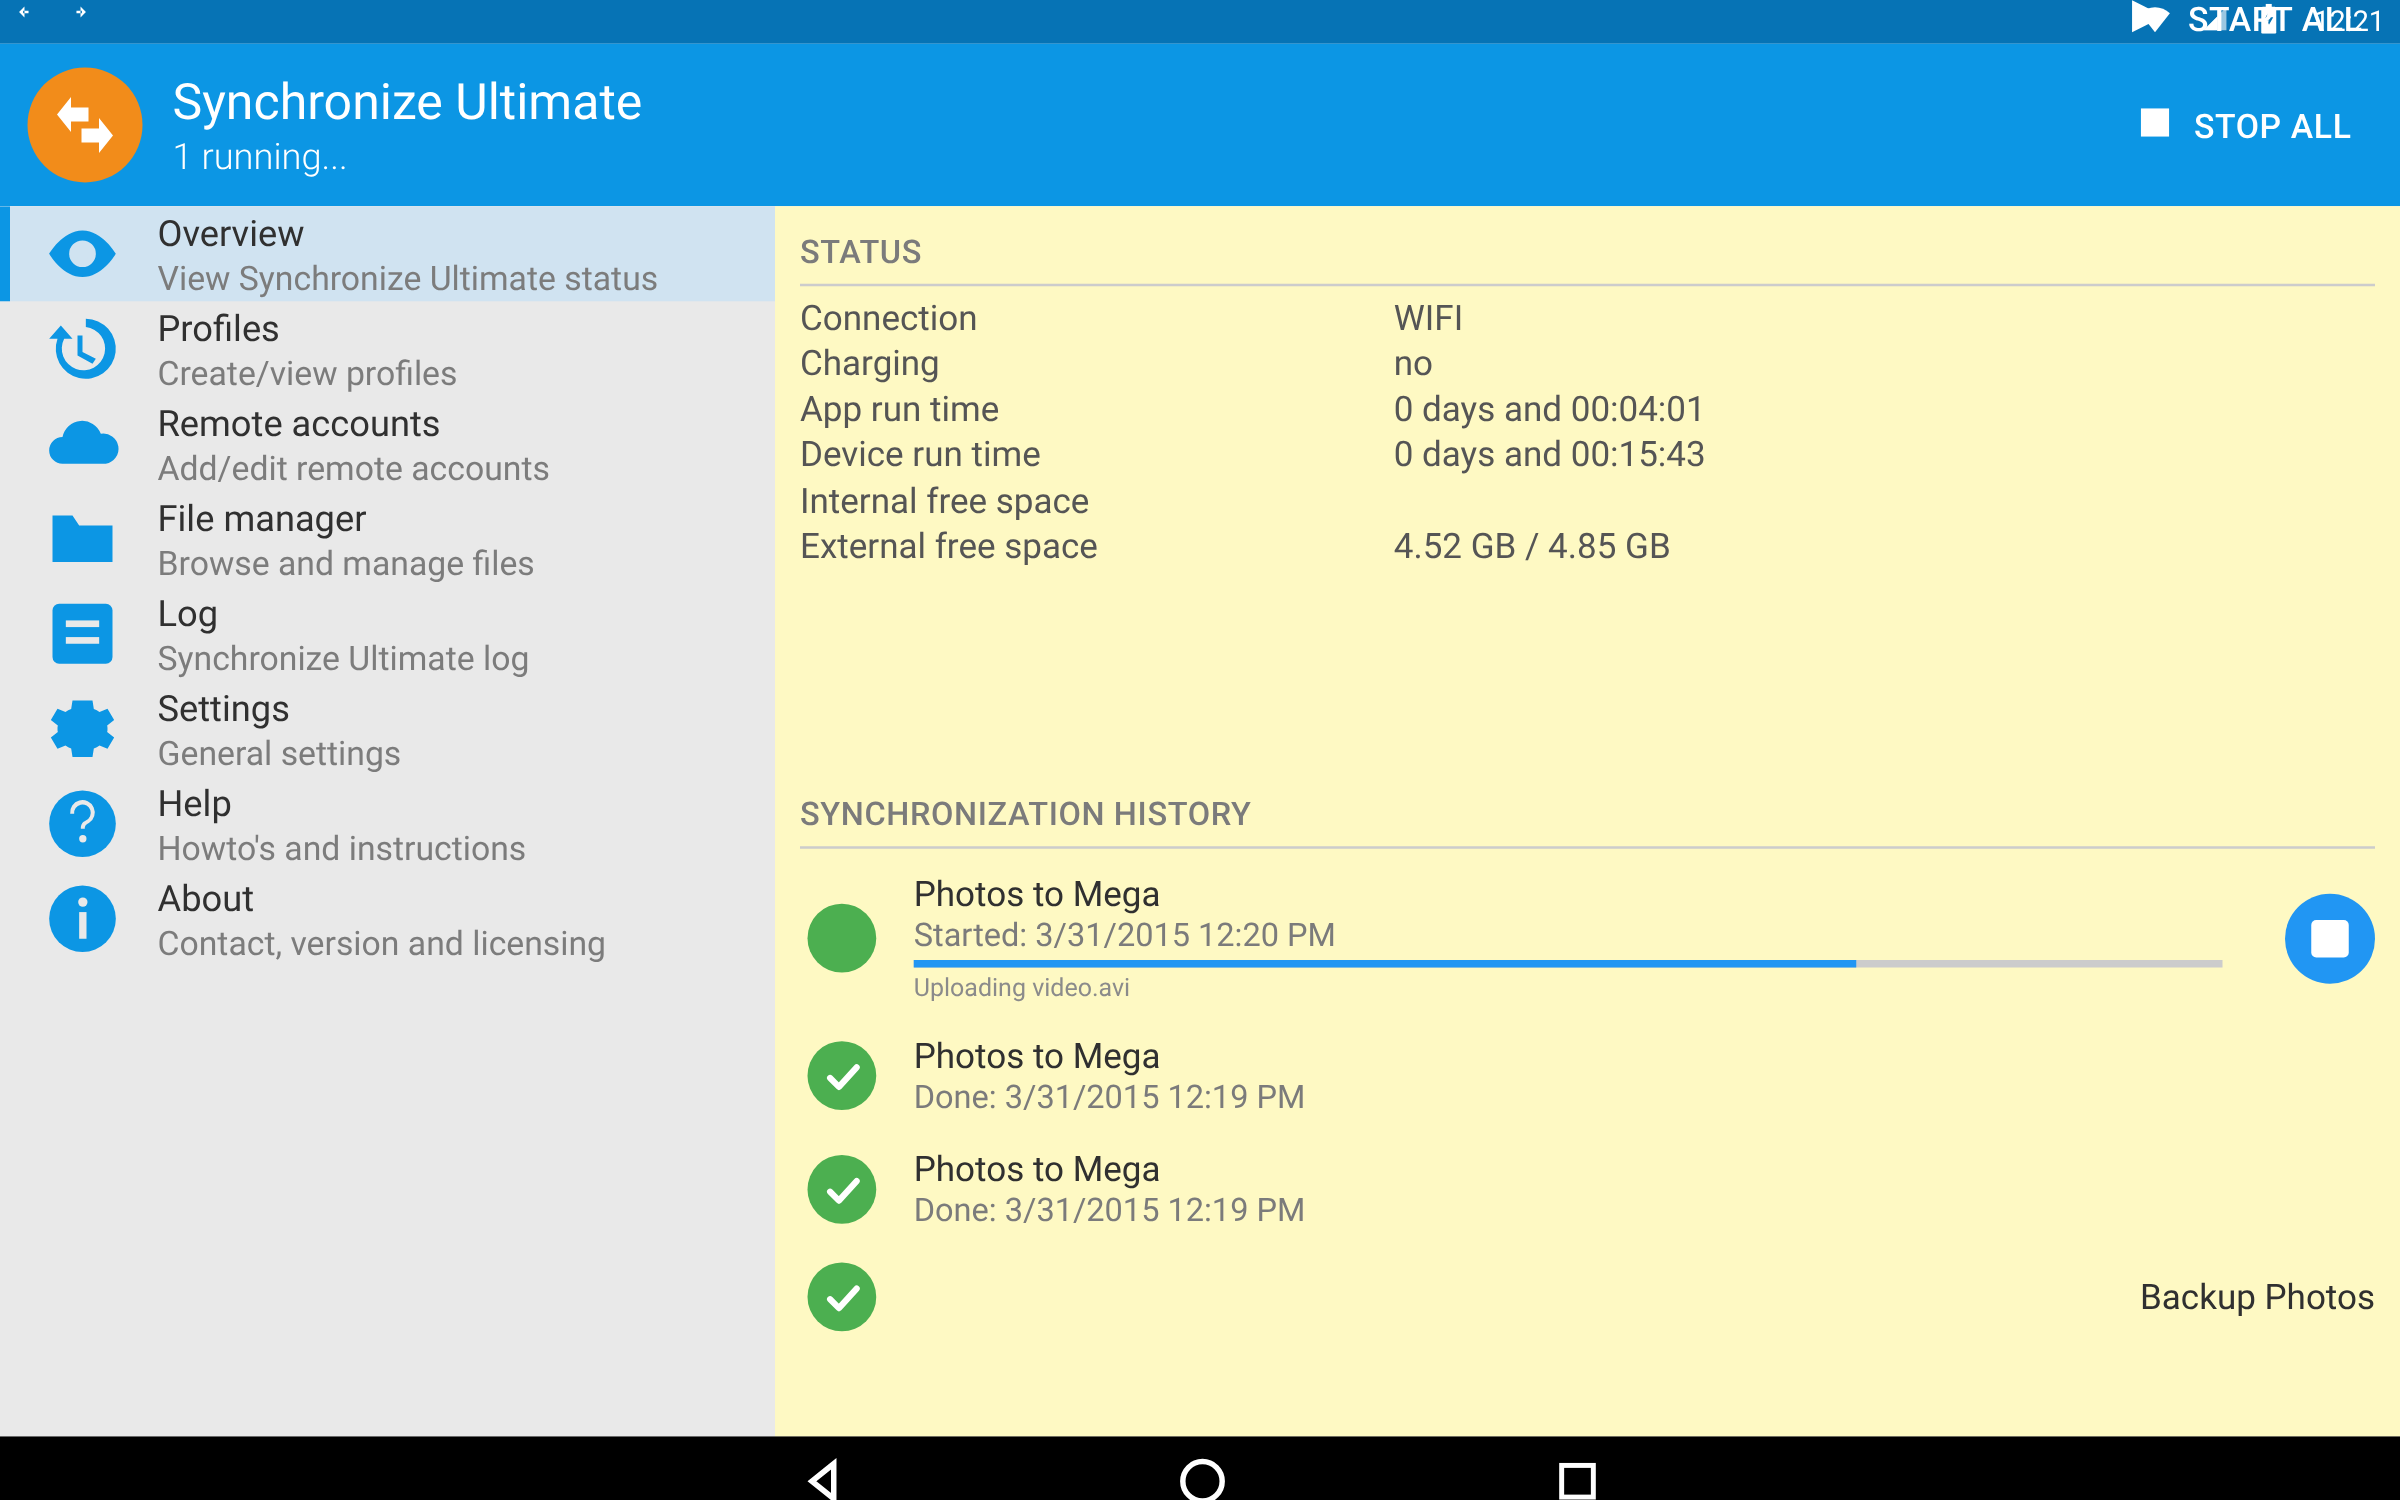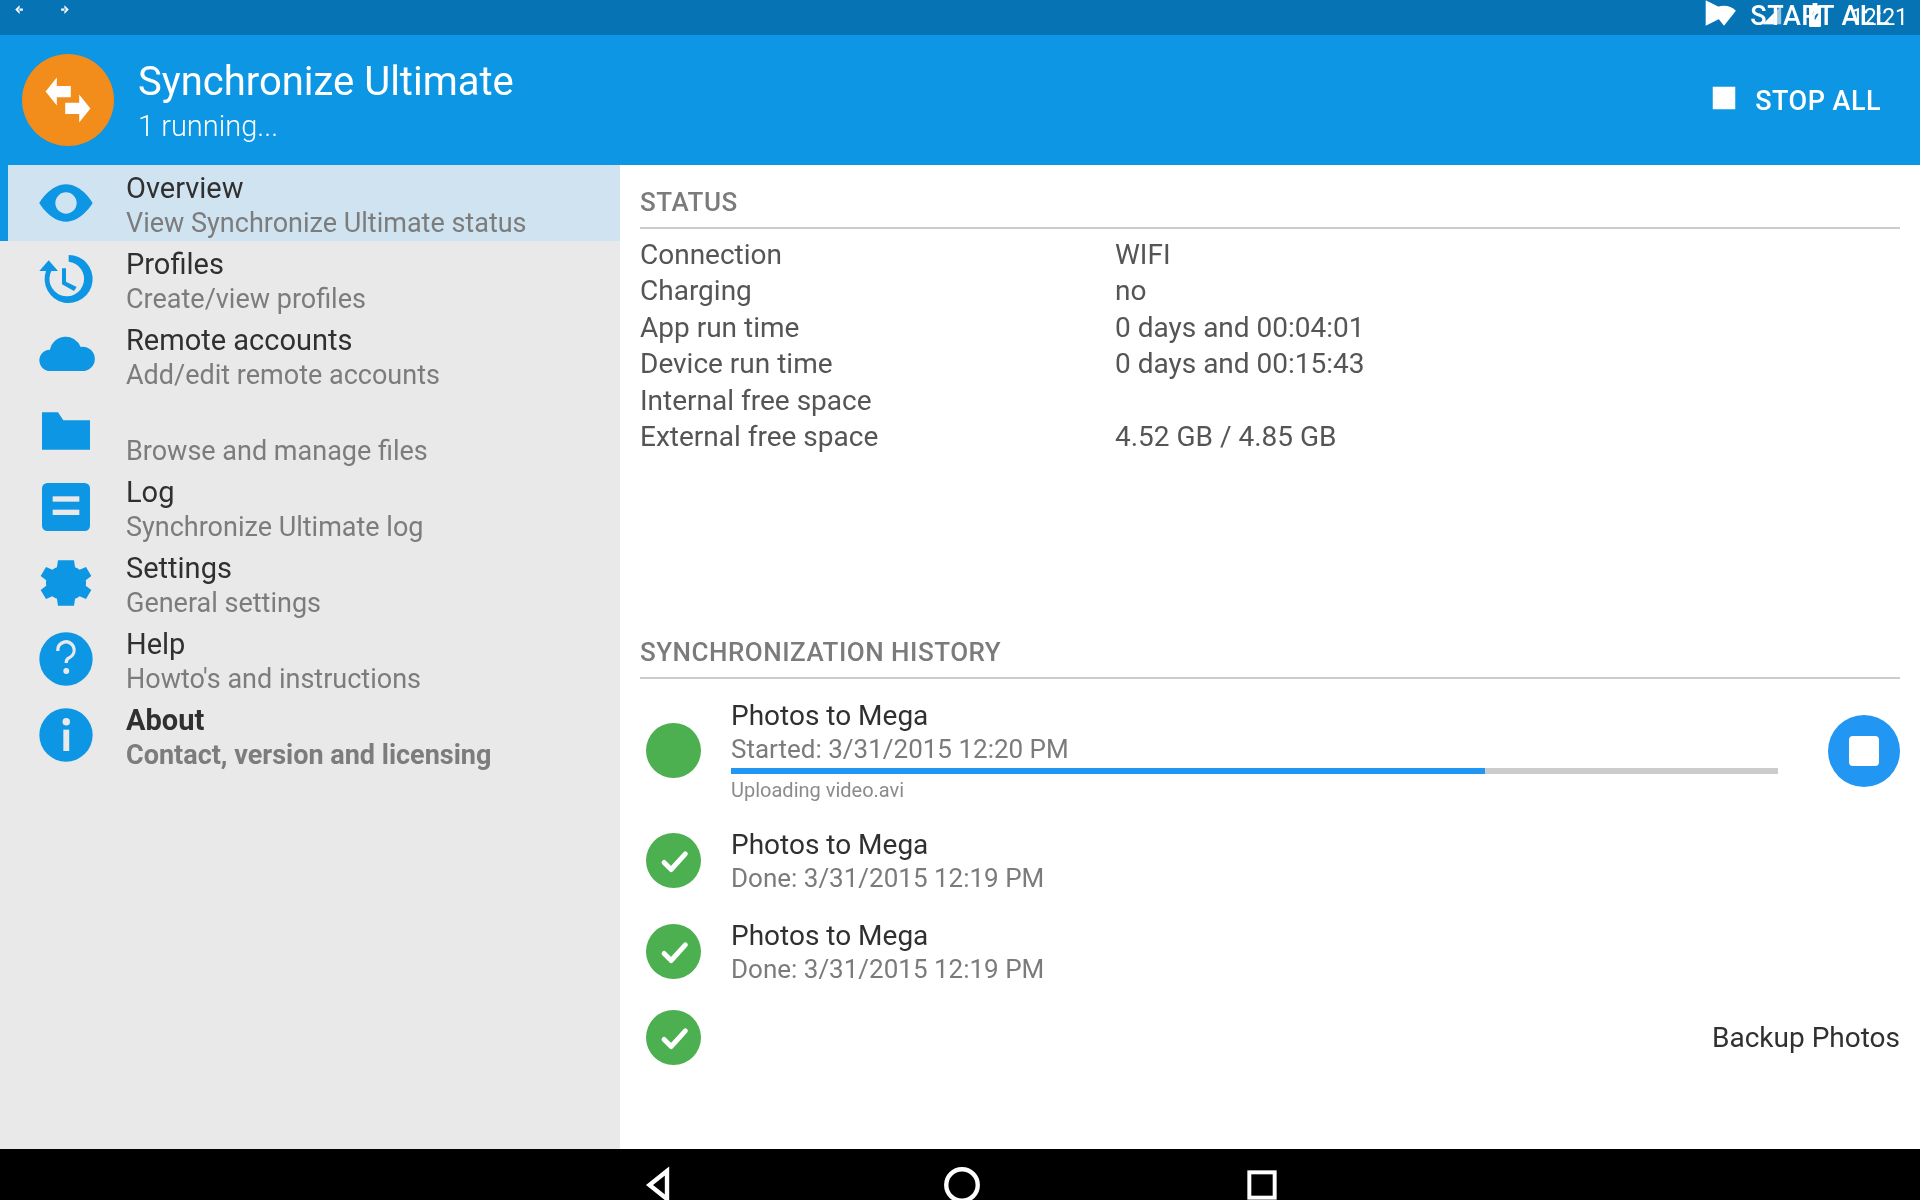--- a/index.html
+++ b/index.html
@@ -61,21 +61,21 @@
 .sidebar-item.selected {
   background: #d0e3f1;
   border-left-color: #0c96e4;
 }
 .sidebar-item .icon { width: 72px; height: 72px; display:flex; align-items:center; justify-content:center; flex-shrink:0; }
 .sidebar-item .icon svg { fill: #0c96e4; width: 64px; height: 64px; }
 .sidebar-item .texts .label { font-size: 29px; color: #303030; }
 .sidebar-item .texts .sub { font-size: 27px; color: #7c7c7c; margin-top: 2px; }
 
 
-.main { flex: 1; background: #ffffff; padding: 10px 20px 0 20px; overflow: hidden; }
+.main { flex: 1; background: #fef9c3; padding: 10px 20px 0 20px; overflow: hidden; }
 .section-header {
   font-size: 26px; font-weight: 500; color: #7b7b7b;
   letter-spacing: 0.5px;
   padding: 12px 0 10px 0;
   border-bottom: 2px solid #ccc;
 }
 .status-table { margin-top: 8px; }
 .status-row { display: flex; font-size: 28px; color: #555; line-height: 1.3; }
 .status-row .k { width: 475px; }
 .status-row .v { color: #555; }
@@ -232,20 +232,21 @@
       </div>
     </div>
 
     <div class="sidebar-item">
       <div class="icon">
         <svg viewBox="0 0 24 24">
             <path d="M3 5 L9 5 L11 8 L21 8 L21 19 L3 19 Z"></path>
           </svg>
       </div>
       <div class="texts">
+        <div class="label">File manager</div>
         <div class="sub">Browse and manage files</div>
       </div>
     </div>
 
     <div class="sidebar-item">
       <div class="icon">
         <svg viewBox="0 0 24 24">
             <rect x="3" y="3" width="18" height="18" rx="2"></rect>
             <rect x="7" y="8" width="10" height="2" fill="#e9e9e9"></rect>
             <rect x="7" y="13" width="10" height="2" fill="#e9e9e9"></rect>
@@ -276,21 +277,21 @@
             <path d="M9.5 9 A2.5 2.5 0 1 1 13 11 C12 11.5 11.5 12 11.5 13.5 L12.7 13.5 C12.7 12.5 13 12.3 14 11.7 A3.7 3.7 0 1 0 8.3 9 Z" fill="#e9e9e9"></path>
             <circle cx="12.1" cy="16.5" r="1.1" fill="#e9e9e9"></circle>
           </svg>
       </div>
       <div class="texts">
         <div class="label">Help</div>
         <div class="sub">Howto's and instructions</div>
       </div>
     </div>
 
-    <div class="sidebar-item" style="padding-bottom:0;font-weight:bold;">
+    <div class="sidebar-item" style="padding-bottom:0;">
       <div class="icon">
         <svg viewBox="0 0 24 24">
             <circle cx="12" cy="12" r="10"></circle>
             <rect x="11" y="10" width="2.2" height="8" fill="#e9e9e9"></rect>
             <circle cx="12.1" cy="7" r="1.4" fill="#e9e9e9"></circle>
           </svg>
       </div>
       <div class="texts">
         <div class="label">About</div>
         <div class="sub">Contact, version and licensing</div>

